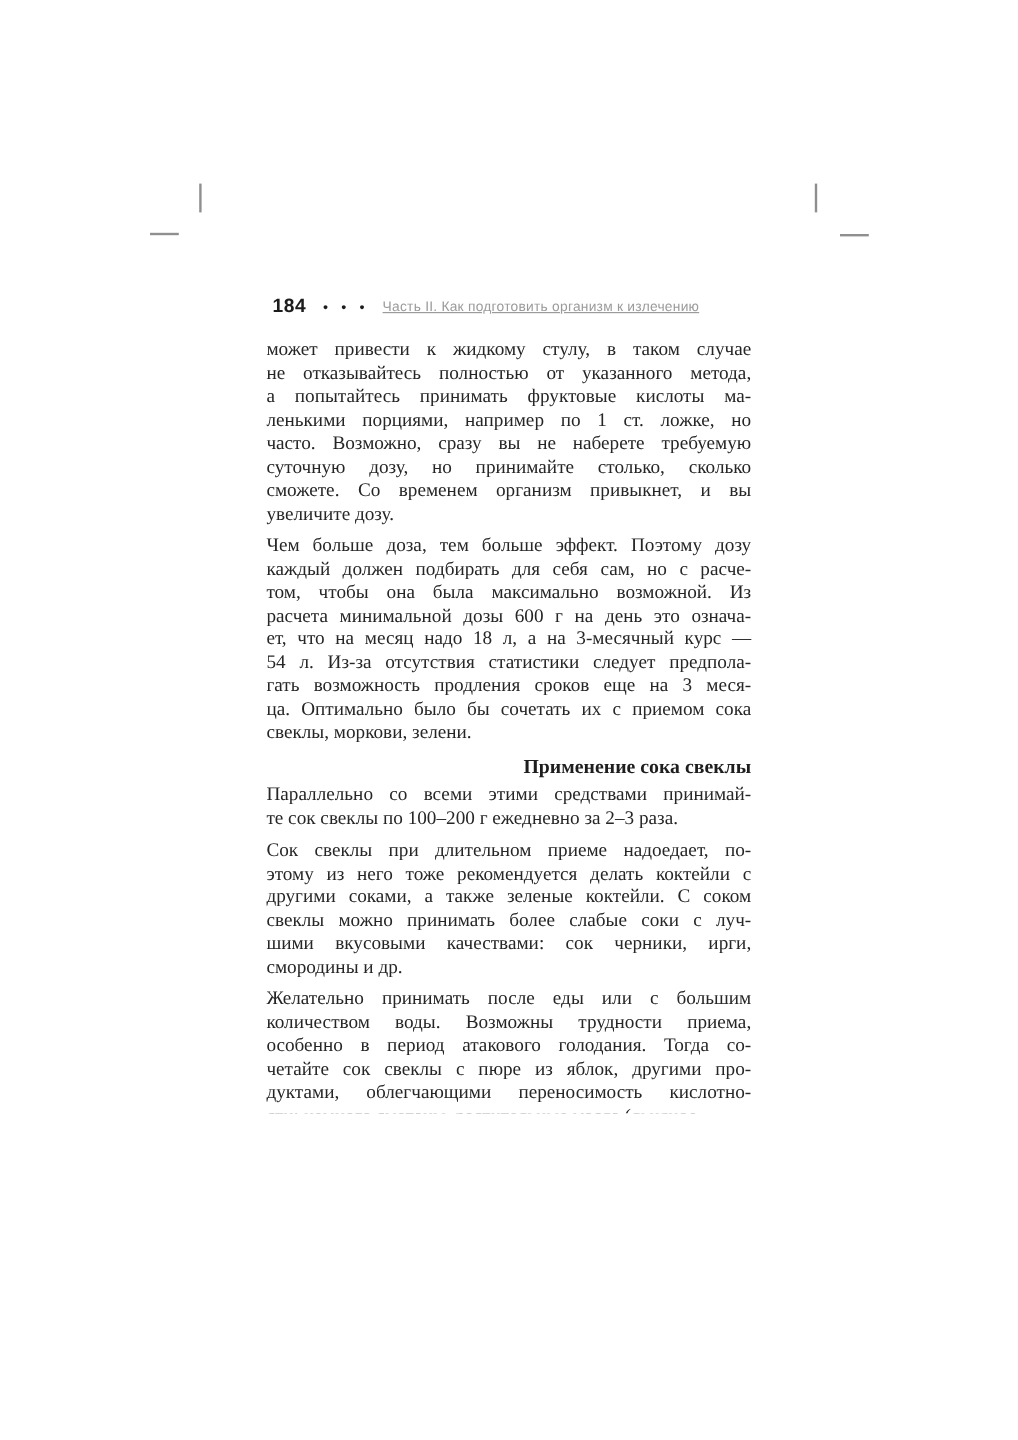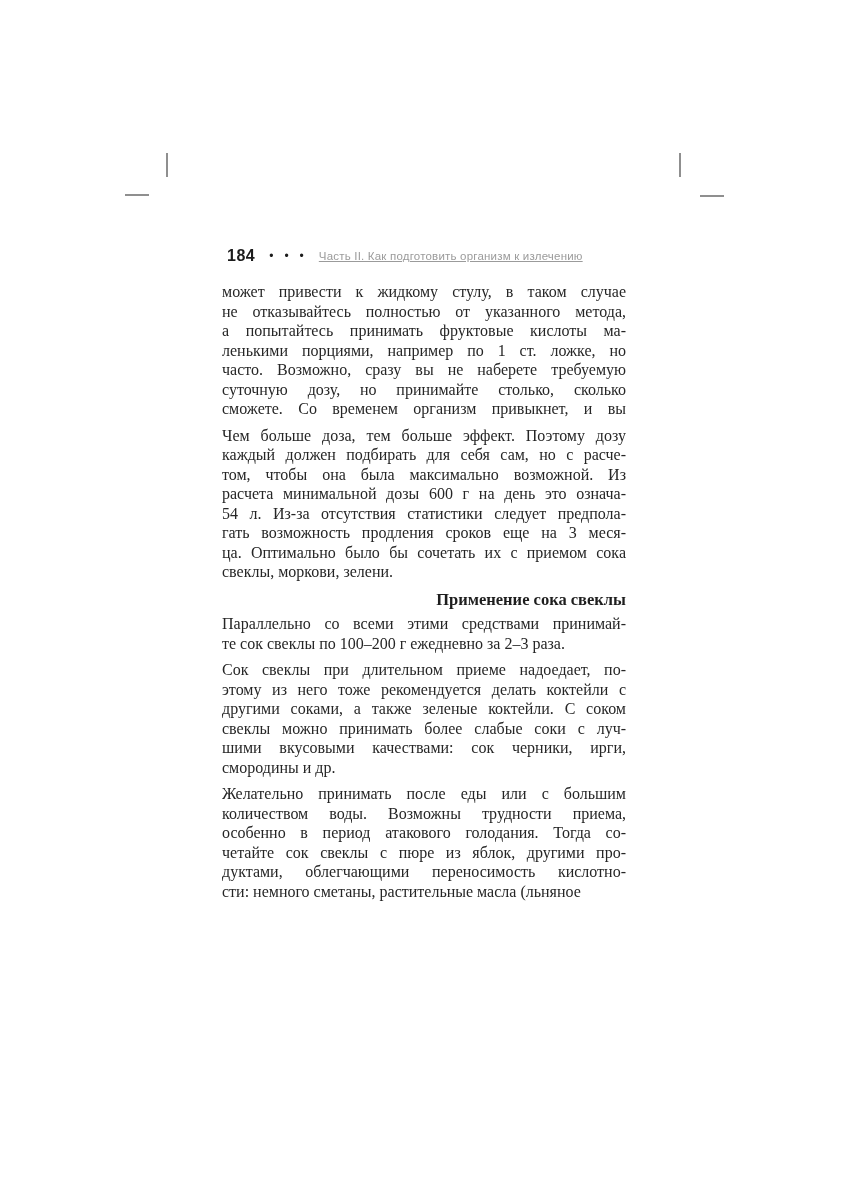--- a/index.html
+++ b/index.html
@@ -112,26 +112,28 @@
 
   <div class="content">
       <div class="para">
         <div class="line">может привести к жидкому стулу, в таком случае</div>
         <div class="line">не отказывайтесь полностью от указанного метода,</div>
         <div class="line">а попытайтесь принимать фруктовые кислоты ма-</div>
         <div class="line">ленькими порциями, например по 1 ст. ложке, но</div>
         <div class="line">часто. Возможно, сразу вы не наберете требуемую</div>
         <div class="line">суточную дозу, но принимайте столько, сколько</div>
         <div class="line">сможете. Со временем организм привыкнет, и вы</div>
+        <div class="line last">увеличите дозу.</div>
       </div>
       <div class="para">
         <div class="line">Чем больше доза, тем больше эффект. Поэтому дозу</div>
         <div class="line">каждый должен подбирать для себя сам, но с расче-</div>
         <div class="line">том, чтобы она была максимально возможной. Из</div>
         <div class="line">расчета минимальной дозы 600 г на день это означа-</div>
+        <div class="line">ет, что на месяц надо 18 л, а на 3-месячный курс —</div>
         <div class="line">54 л. Из-за отсутствия статистики следует предпола-</div>
         <div class="line">гать возможность продления сроков еще на 3 меся-</div>
         <div class="line">ца. Оптимально было бы сочетать их с приемом сока</div>
         <div class="line last">свеклы, моркови, зелени.</div>
       </div>
       <div class="heading">Применение сока свеклы</div>
       <div class="para">
         <div class="line">Параллельно со всеми этими средствами принимай-</div>
         <div class="line last">те сок свеклы по 100–200 г ежедневно за 2–3 раза.</div>
       </div>

